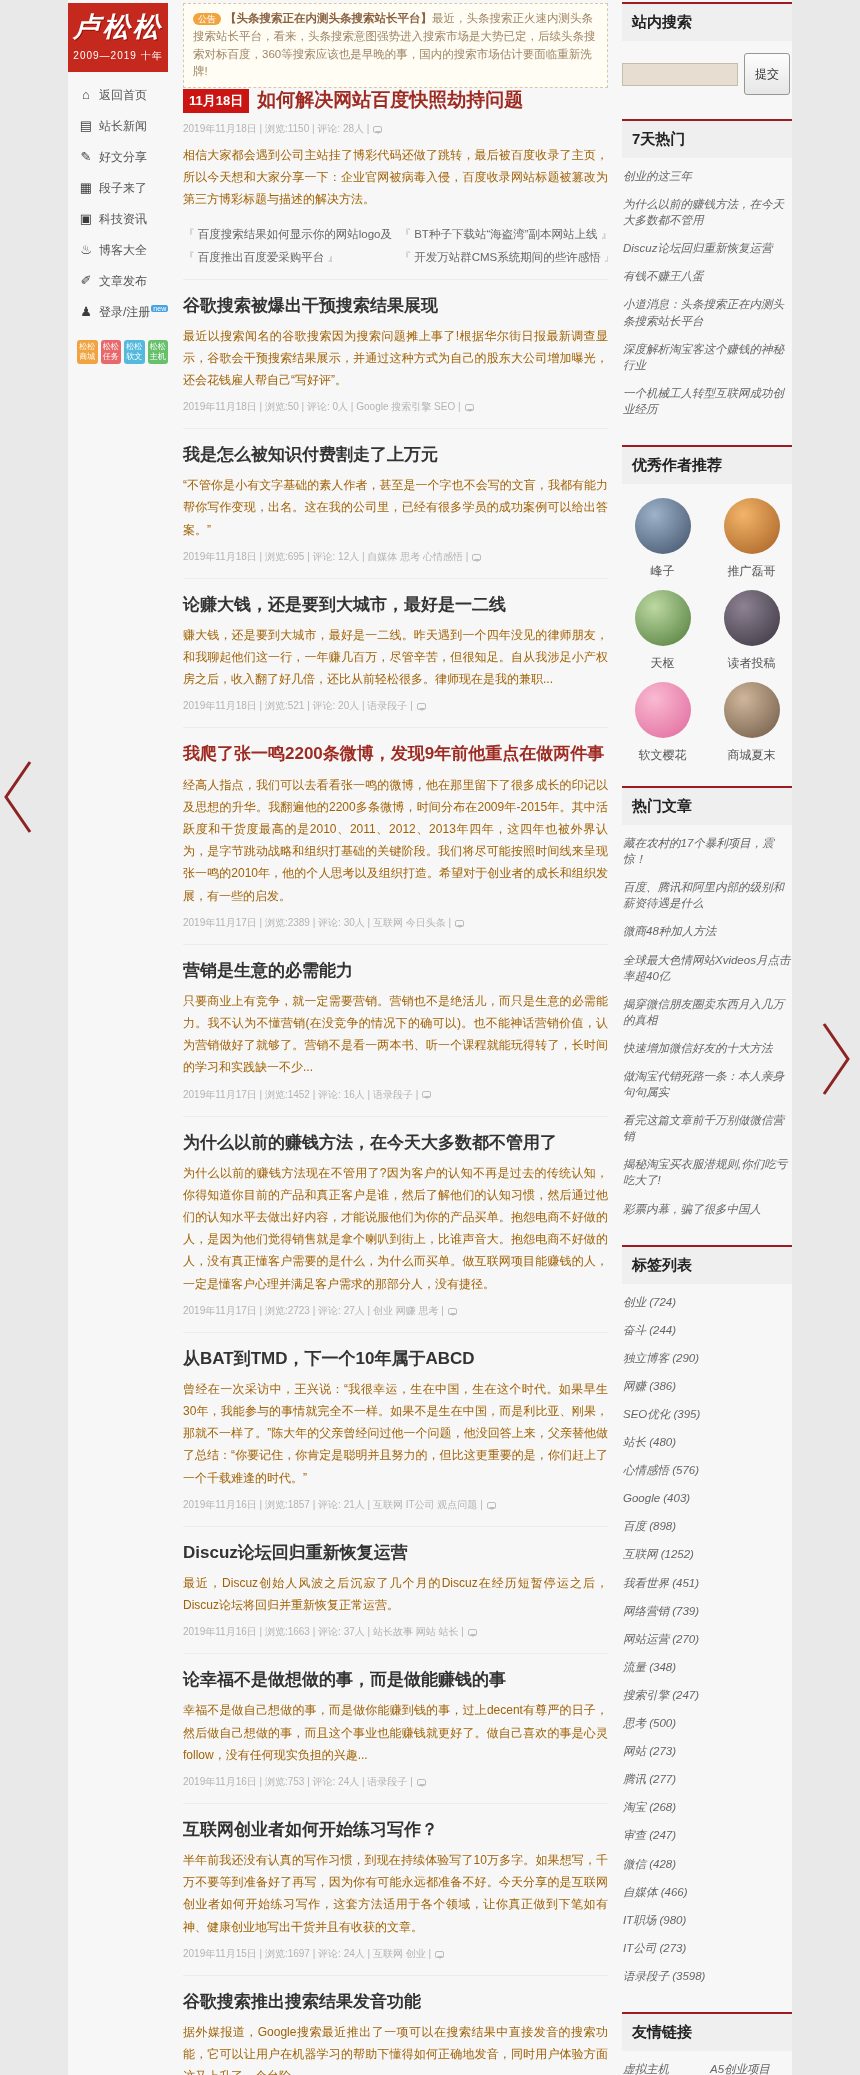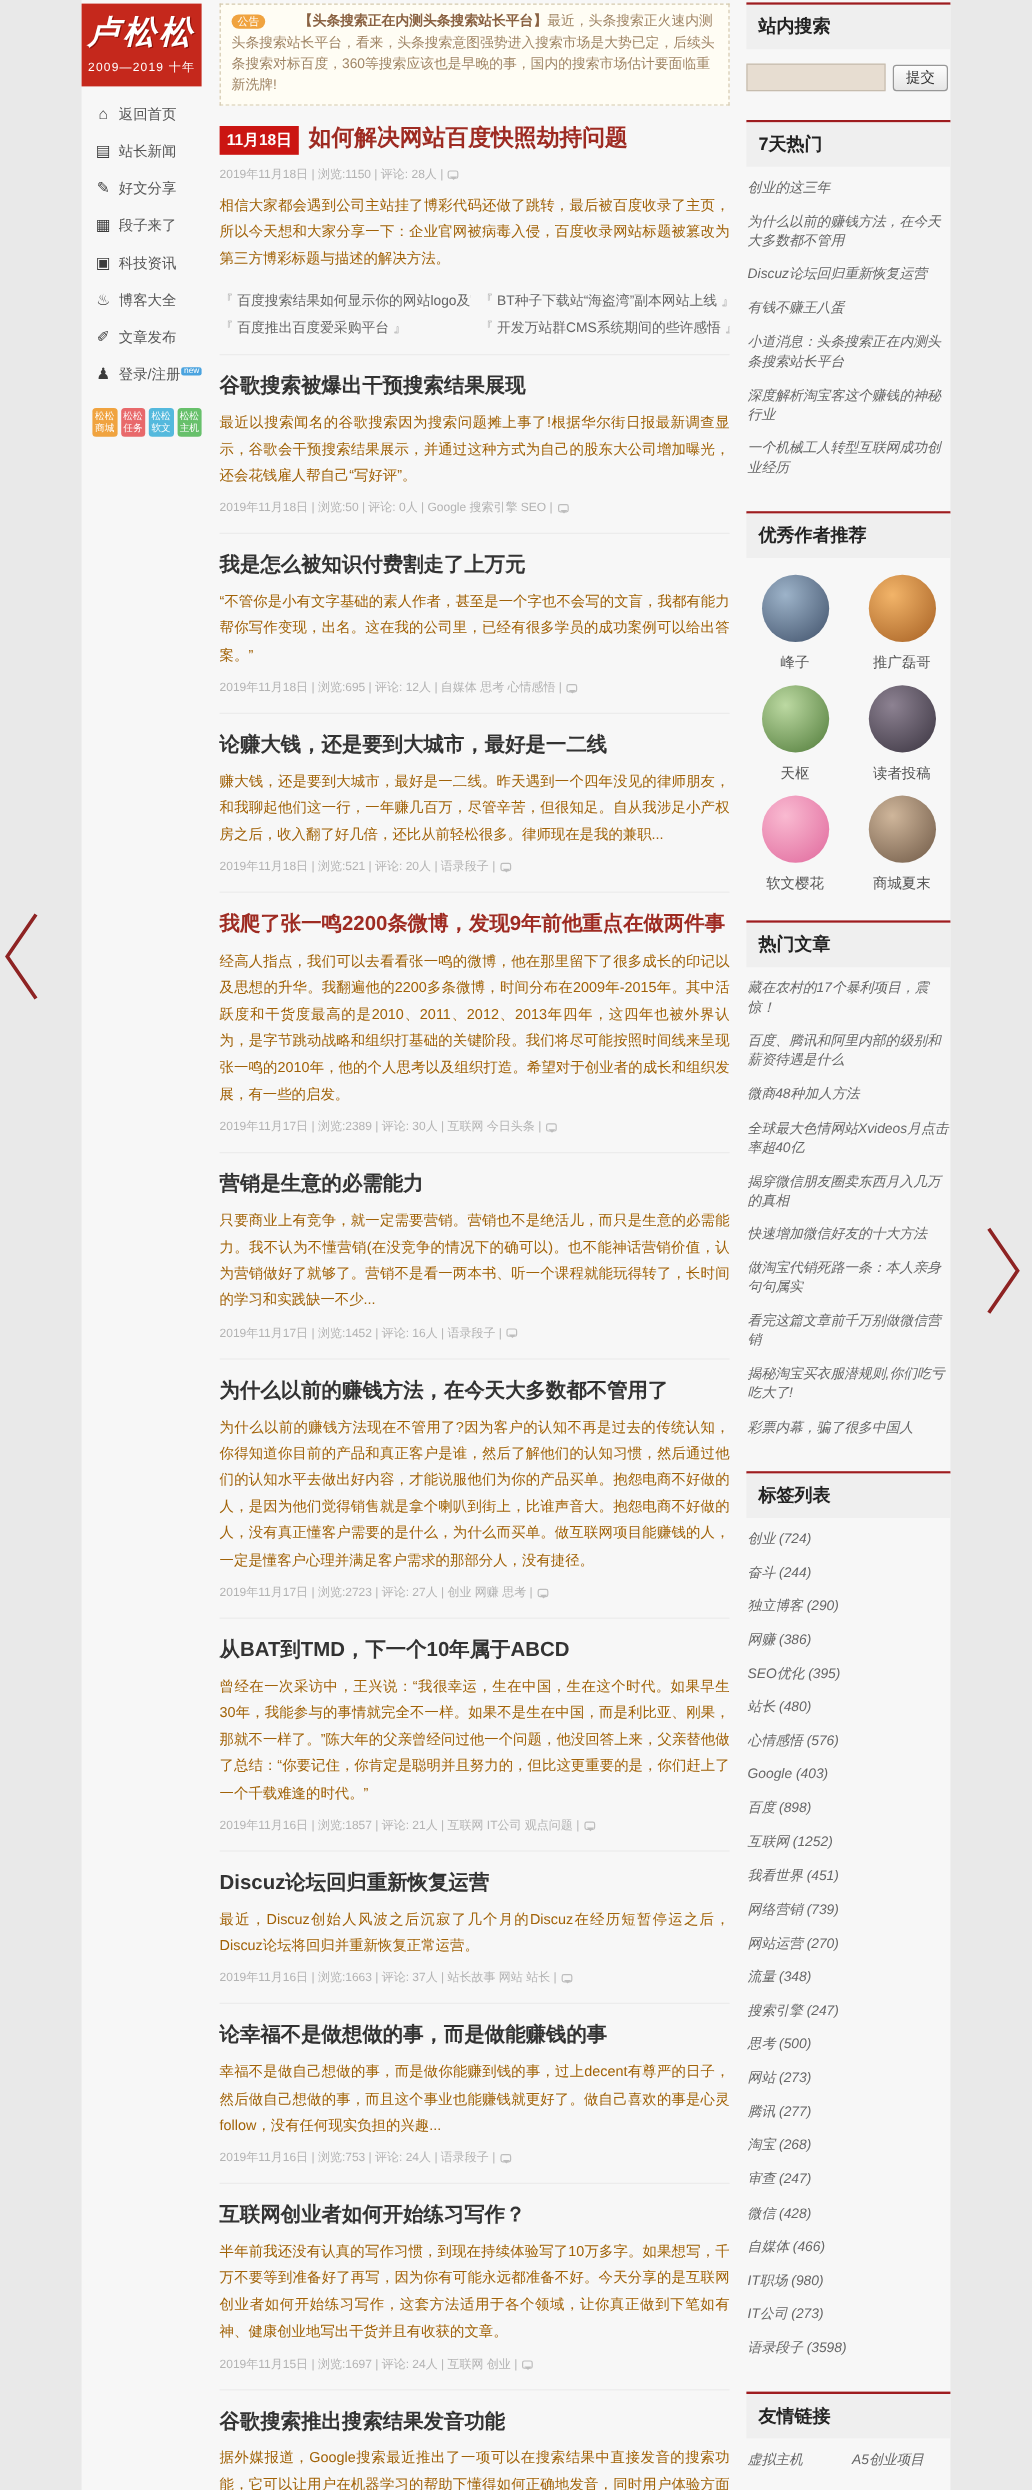--- a/index.html
+++ b/index.html
@@ -20,24 +20,24 @@
   .nav-list { padding:8px 0 2px; }
   .nav-item { padding:7px 0 7px 11px; font-size:12px; color:#555; cursor:pointer; white-space:nowrap; }
   .nav-item .ico { margin-right:6px; color:#3c3c3c; font-size:13px; display:inline-block; width:14px; text-align:center; }
   .nav-badge { background:#4aa3df; color:#fff; font-size:7px; border-radius:2px; padding:0 2px; vertical-align:super; margin-left:1px; }
   .mini-badges { display:flex; gap:3px; padding:10px 0 0 9px; }
   .mini-badge { width:21px; border-radius:3px; color:#fff; font-size:8px; line-height:1.25; text-align:center; padding:2px 1px; cursor:pointer; }
 
   
   .main { position:absolute; left:115px; top:3px; width:425px; }
   .announce { border:1px dashed #d4c9ae; background:#fffdf4; padding:6px 9px; font-size:11.5px; color:#a08565; line-height:1.55; }
-  .announce b { color:#8a6242;margin-left:24px; }
+  .announce b { color:#8a6242; }
   .abadge { background:#f0a33f; color:#fff; border-radius:8px; font-size:9px; padding:1px 5px; margin-right:4px; white-space:nowrap; }
 
-  .hero-head { margin-top:16px; display:flex; align-items:center; gap:8px; }
+  .hero-head { margin-top:0; display:flex; align-items:center; gap:8px; }
   .date-badge { background:#cb1512; color:#fff; font-size:13px; font-weight:bold; padding:3px 6px; flex:none; }
   .title { font-size:17px; font-weight:bold; color:#333; cursor:pointer; line-height:1.3; }
   .hero-head .title { font-size:19px; }
   .title.visited { color:#9e2b22; }
   .meta { font-size:10px; color:#b3b3b3; margin-top:9px; }
   .excerpt { font-size:12px; color:#a16207; line-height:1.85; margin-top:8px; text-align:justify; }
   .hero-links { display:grid; grid-template-columns:1fr 1fr; gap:8px 8px; margin-top:16px; }
   .hero-link { font-size:11.5px; color:#666; cursor:pointer; white-space:nowrap; overflow:hidden; }
   .hero-link::before { content:"『 "; color:#999; }
   .hero-link::after  { content:" 』"; color:#999; }
@@ -48,21 +48,21 @@
 
   
   .sidebar { position:absolute; left:554px; top:2px; width:170px; }
   .widget { border-top:2px solid #9e1c1f; margin-bottom:14px; }
   .widget-head { background:#efefef; padding:9px 10px; font-size:15px; font-weight:bold; color:#222; }
   .widget-body { padding:4px 1px 8px; }
   .side-link { display:block; font-size:11.5px; color:#666; padding:6px 0; cursor:pointer; line-height:1.4;font-style:italic; }
 
   .search-row { display:flex; gap:6px; padding:12px 0 10px; align-items:center; }
   .search-input { width:116px; height:23px; background:#e7ddd1; border:1px solid #c6bcae; }
-  .search-btn { height:22px; padding:0 10px; font-size:12px; color:#333; border:1px solid #979797; border-radius:3px; background:linear-gradient(#fdfdfd,#e6e6e6); cursor:pointer; }
+  .search-btn { height:42px; padding:0 10px; font-size:12px; color:#333; border:1px solid #979797; border-radius:3px; background:linear-gradient(#fdfdfd,#e6e6e6); cursor:pointer; }
 
   .authors { display:grid; grid-template-columns:1fr 1fr; gap:10px 8px; padding:14px 0 8px; }
   .author { text-align:center; cursor:pointer; }
   .avatar { width:56px; height:56px; border-radius:50%; margin:0 auto 9px; }
   .author-name { font-size:12px; color:#555; }
 
   .links2col { display:grid; grid-template-columns:1fr 1fr; column-gap:6px; }
 
   
   .arrow { position:absolute; cursor:pointer; }

